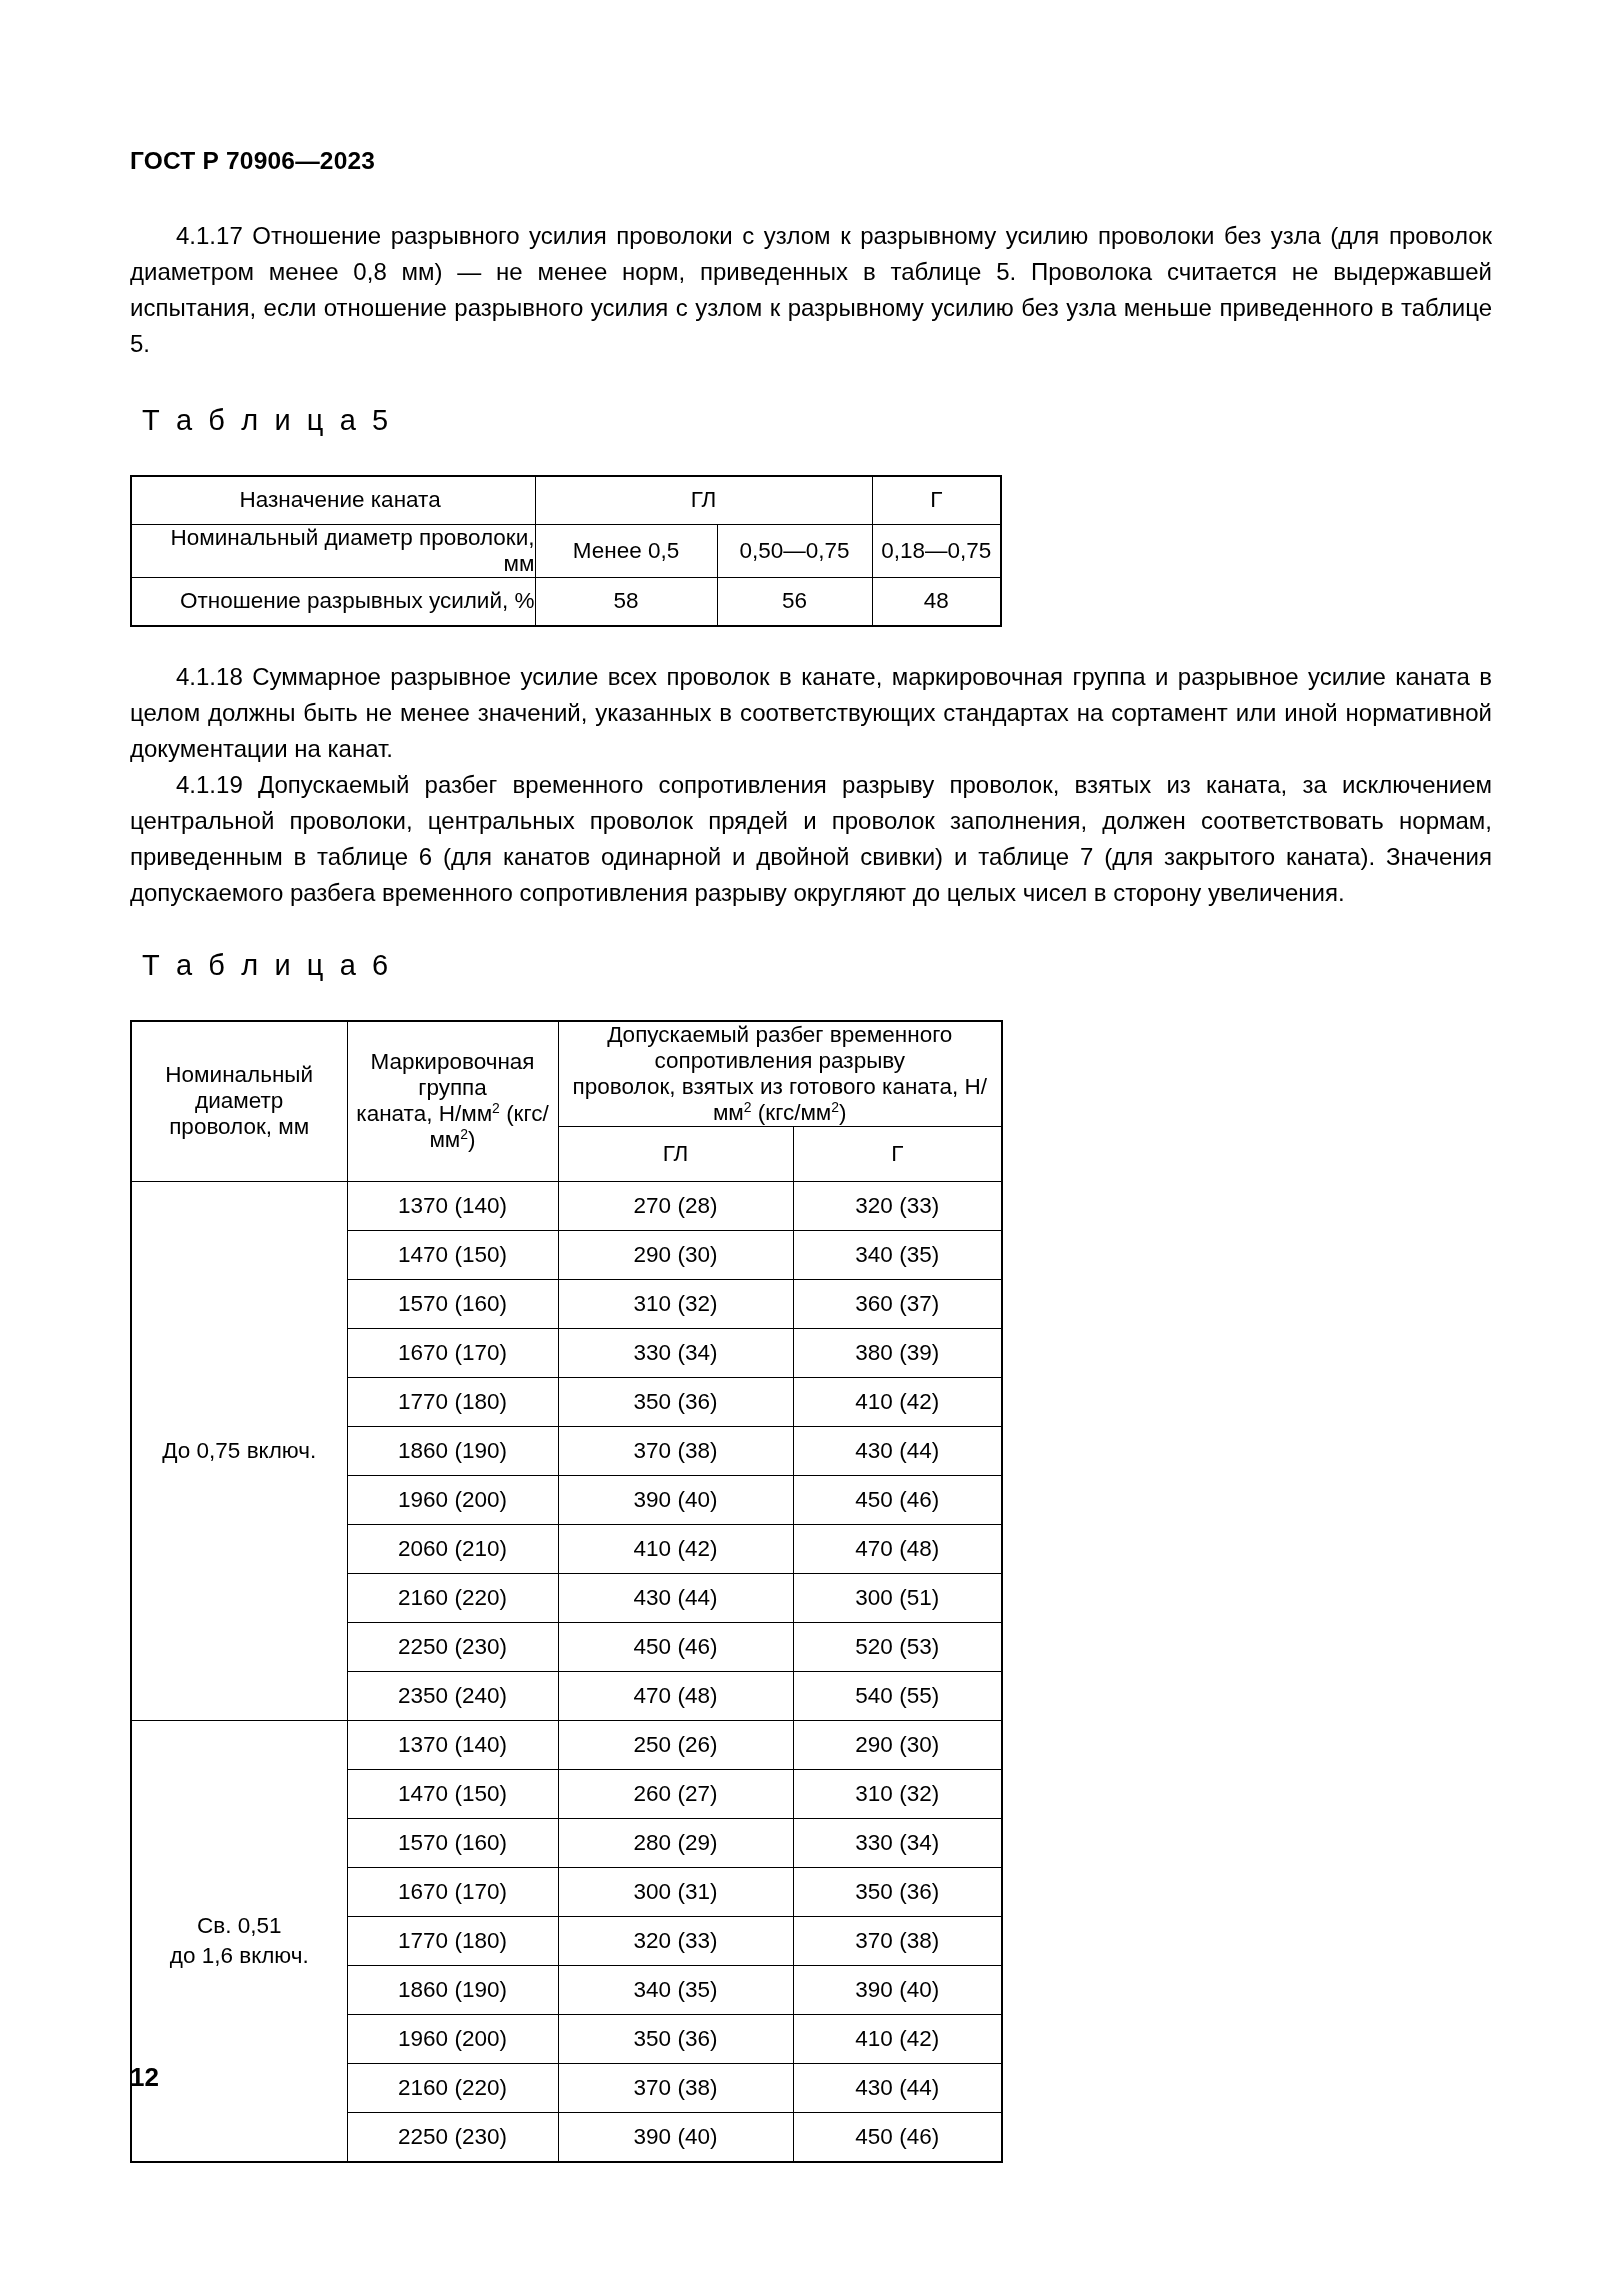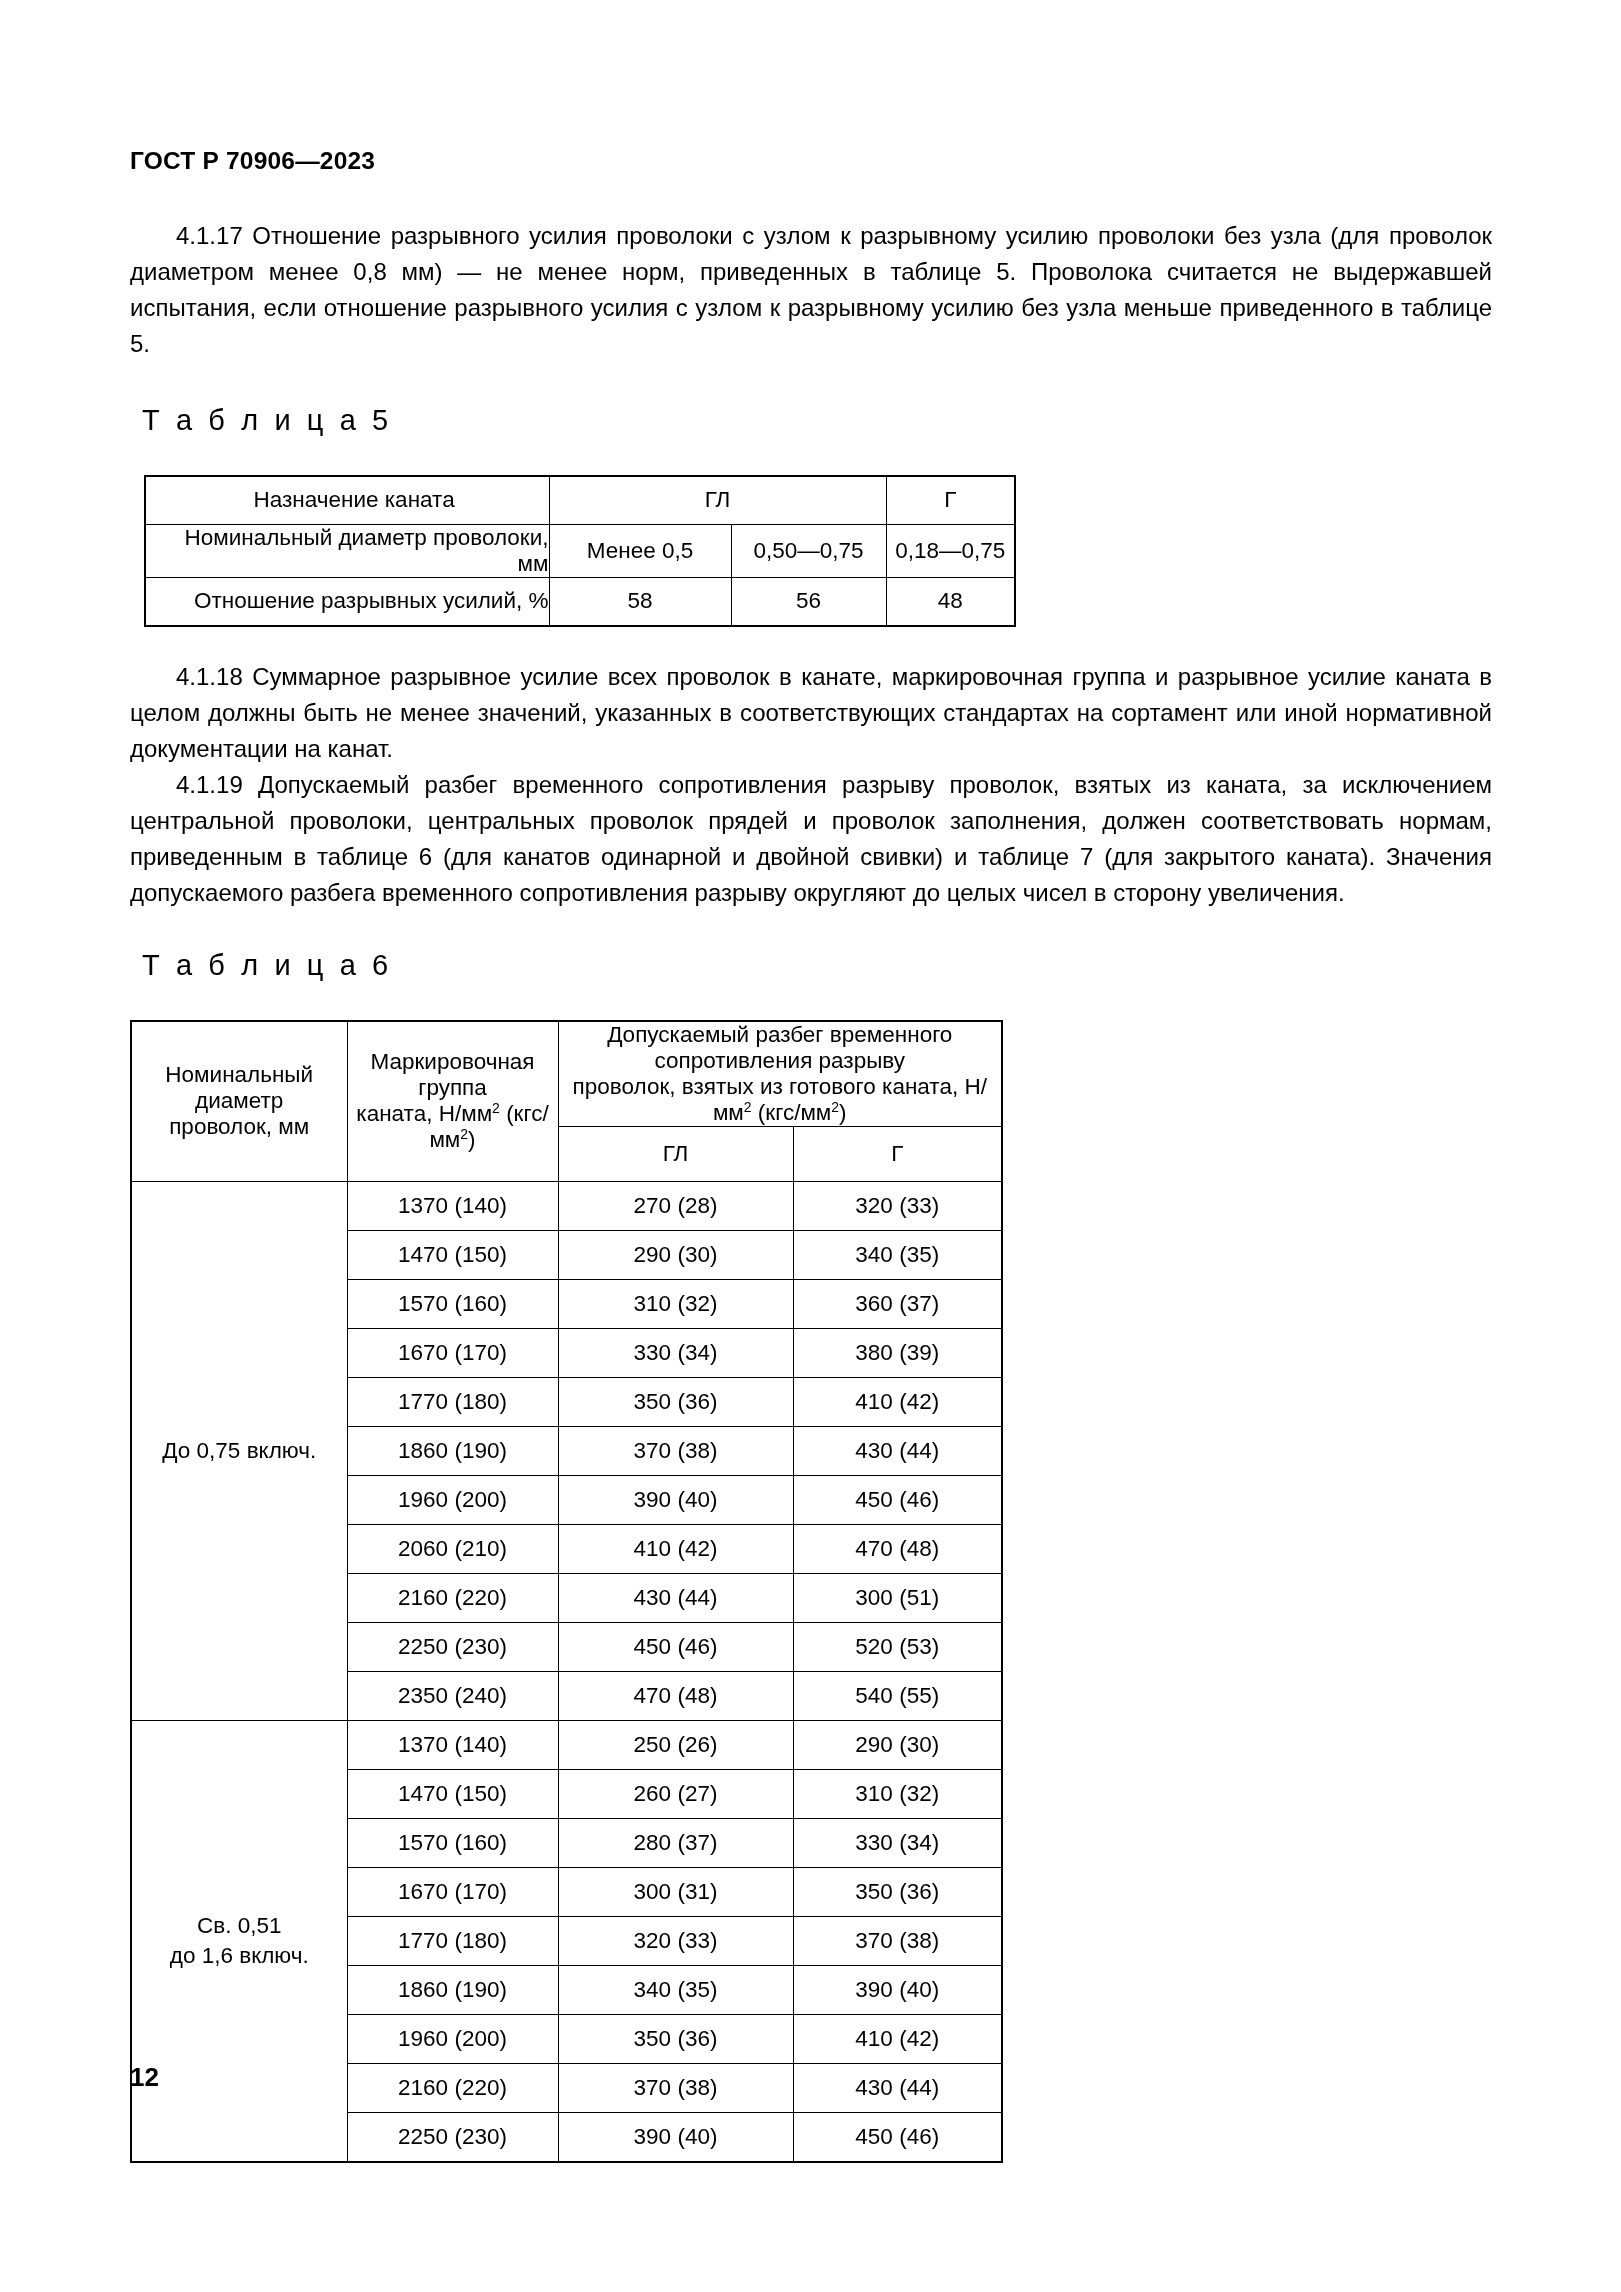--- a/index.html
+++ b/index.html
@@ -62,21 +62,20 @@
   }
   table.gost td, table.gost th {
     border: 1.6px solid #000;
     padding: 0;
     text-align: center;
     vertical-align: middle;
     font-weight: normal;
   }
   table.gost.t5 {
     border: 2.5px solid #000;
-    margin-left: 14px;
   }
   table.gost.t6 {
     border: 2.5px solid #000;
     width: 870px;
   }
   .t5 td, .t5 th { height: 47px; }
   .t5 td.leftcell, .t5 th.leftcell {
     text-align: right;
     padding-left: 13.7px;
   }
@@ -239,21 +238,21 @@
           <td>250 (26)</td>
           <td>290 (30)</td>
         </tr>
         <tr>
           <td>1470 (150)</td>
           <td>260 (27)</td>
           <td>310 (32)</td>
         </tr>
         <tr>
           <td>1570 (160)</td>
-          <td>280 (37)</td>
+          <td>280 (29)</td>
           <td>330 (34)</td>
         </tr>
         <tr>
           <td>1670 (170)</td>
           <td>300 (31)</td>
           <td>350 (36)</td>
         </tr>
         <tr>
           <td>1770 (180)</td>
           <td>320 (33)</td>

